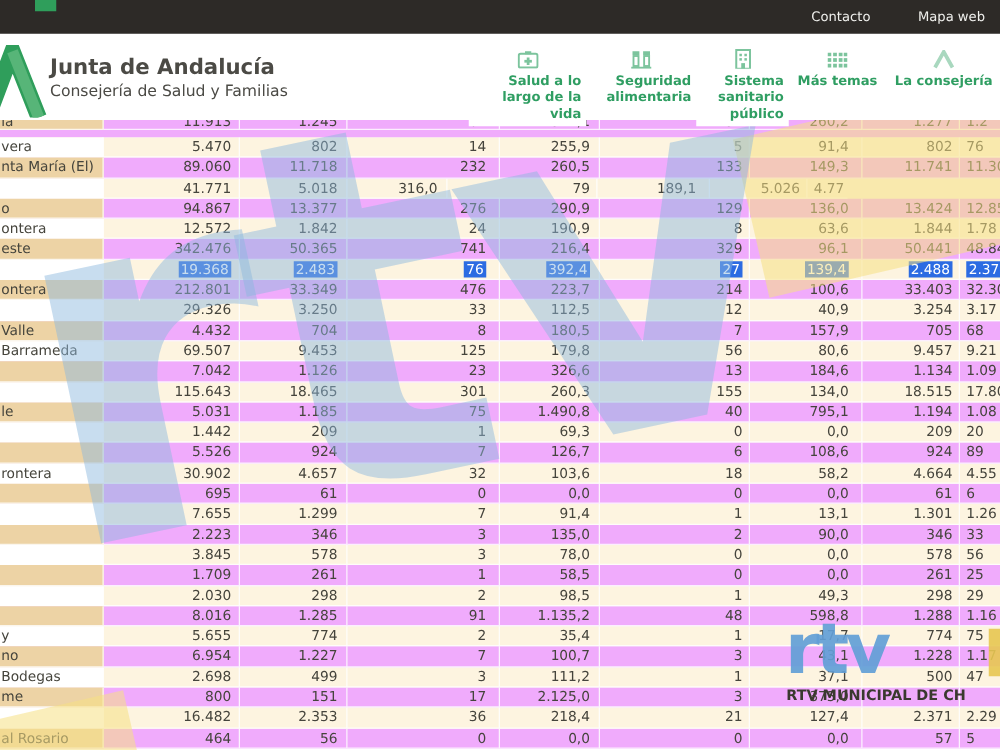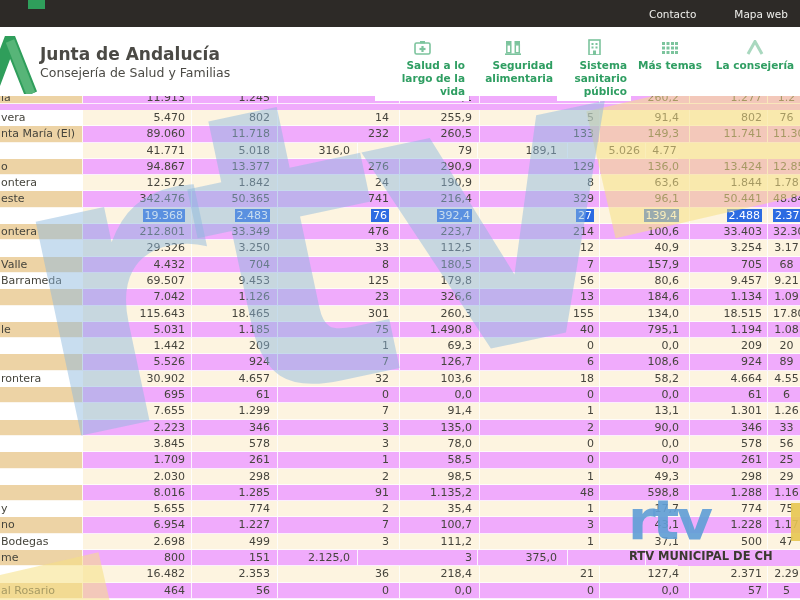--- a/index.html
+++ b/index.html
@@ -39,21 +39,21 @@
                 border-bottom:1px solid rgba(255,255,255,.8);}
   .tcell{text-align:right;}
   .ncell{width:83px;text-align:left;padding-left:1px;}
   .c1{width:109px;padding-right:6px;}
   .c2{width:86px;padding-right:7px;}
   .c3{width:122px;padding-right:10px;}
   .c4{width:80px;padding-right:7px;}
   .c5{width:120px;padding-right:5px;}
   .c6{width:90px;padding-right:10px;}
   .c7{width:78px;padding-right:5px;}
-  .c8{width:32px;text-align:center;padding-left:5px;border-right:none;}
+  .c8{width:32px;text-align:left;padding-left:5px;border-right:none;}
   .light{background:#fdf4e0;}  .light .ncell{background:#ffffff;}
   .dark{background:#f0abfc;}   .dark  .ncell{background:#edd3a5;}
   .partial .tcell,.partial .ncell{position:relative;top:-6px;}
   .sel{background:#2c6be2;color:#fff;padding:0 2px;}
 
   
   .wm-big{position:absolute;left:6px;top:58px;z-index:40;font-size:400px;font-weight:bold;
           line-height:1;letter-spacing:-14px;color:rgba(141,184,222,0.48);
           transform:rotate(-12deg);transform-origin:40% 40%;pointer-events:none;}
   .wm-yellow-tr{position:absolute;left:598px;top:84px;width:230px;height:130px;
@@ -465,20 +465,21 @@
       <div class="tcell c4">111,2</div>
       <div class="tcell c5">1</div>
       <div class="tcell c6">37,1</div>
       <div class="tcell c7">500</div>
       <div class="tcell c8">47</div>
     </div>
     <div class="trow dark">
       <div class="ncell">me</div>
       <div class="tcell c1">800</div>
       <div class="tcell c2">151</div>
+      <div class="tcell c3">17</div>
       <div class="tcell c4">2.125,0</div>
       <div class="tcell c5">3</div>
       <div class="tcell c6">375,0</div>
       <div class="tcell c7"></div>
       <div class="tcell c8"></div>
     </div>
     <div class="trow light">
       <div class="ncell"></div>
       <div class="tcell c1">16.482</div>
       <div class="tcell c2">2.353</div>

